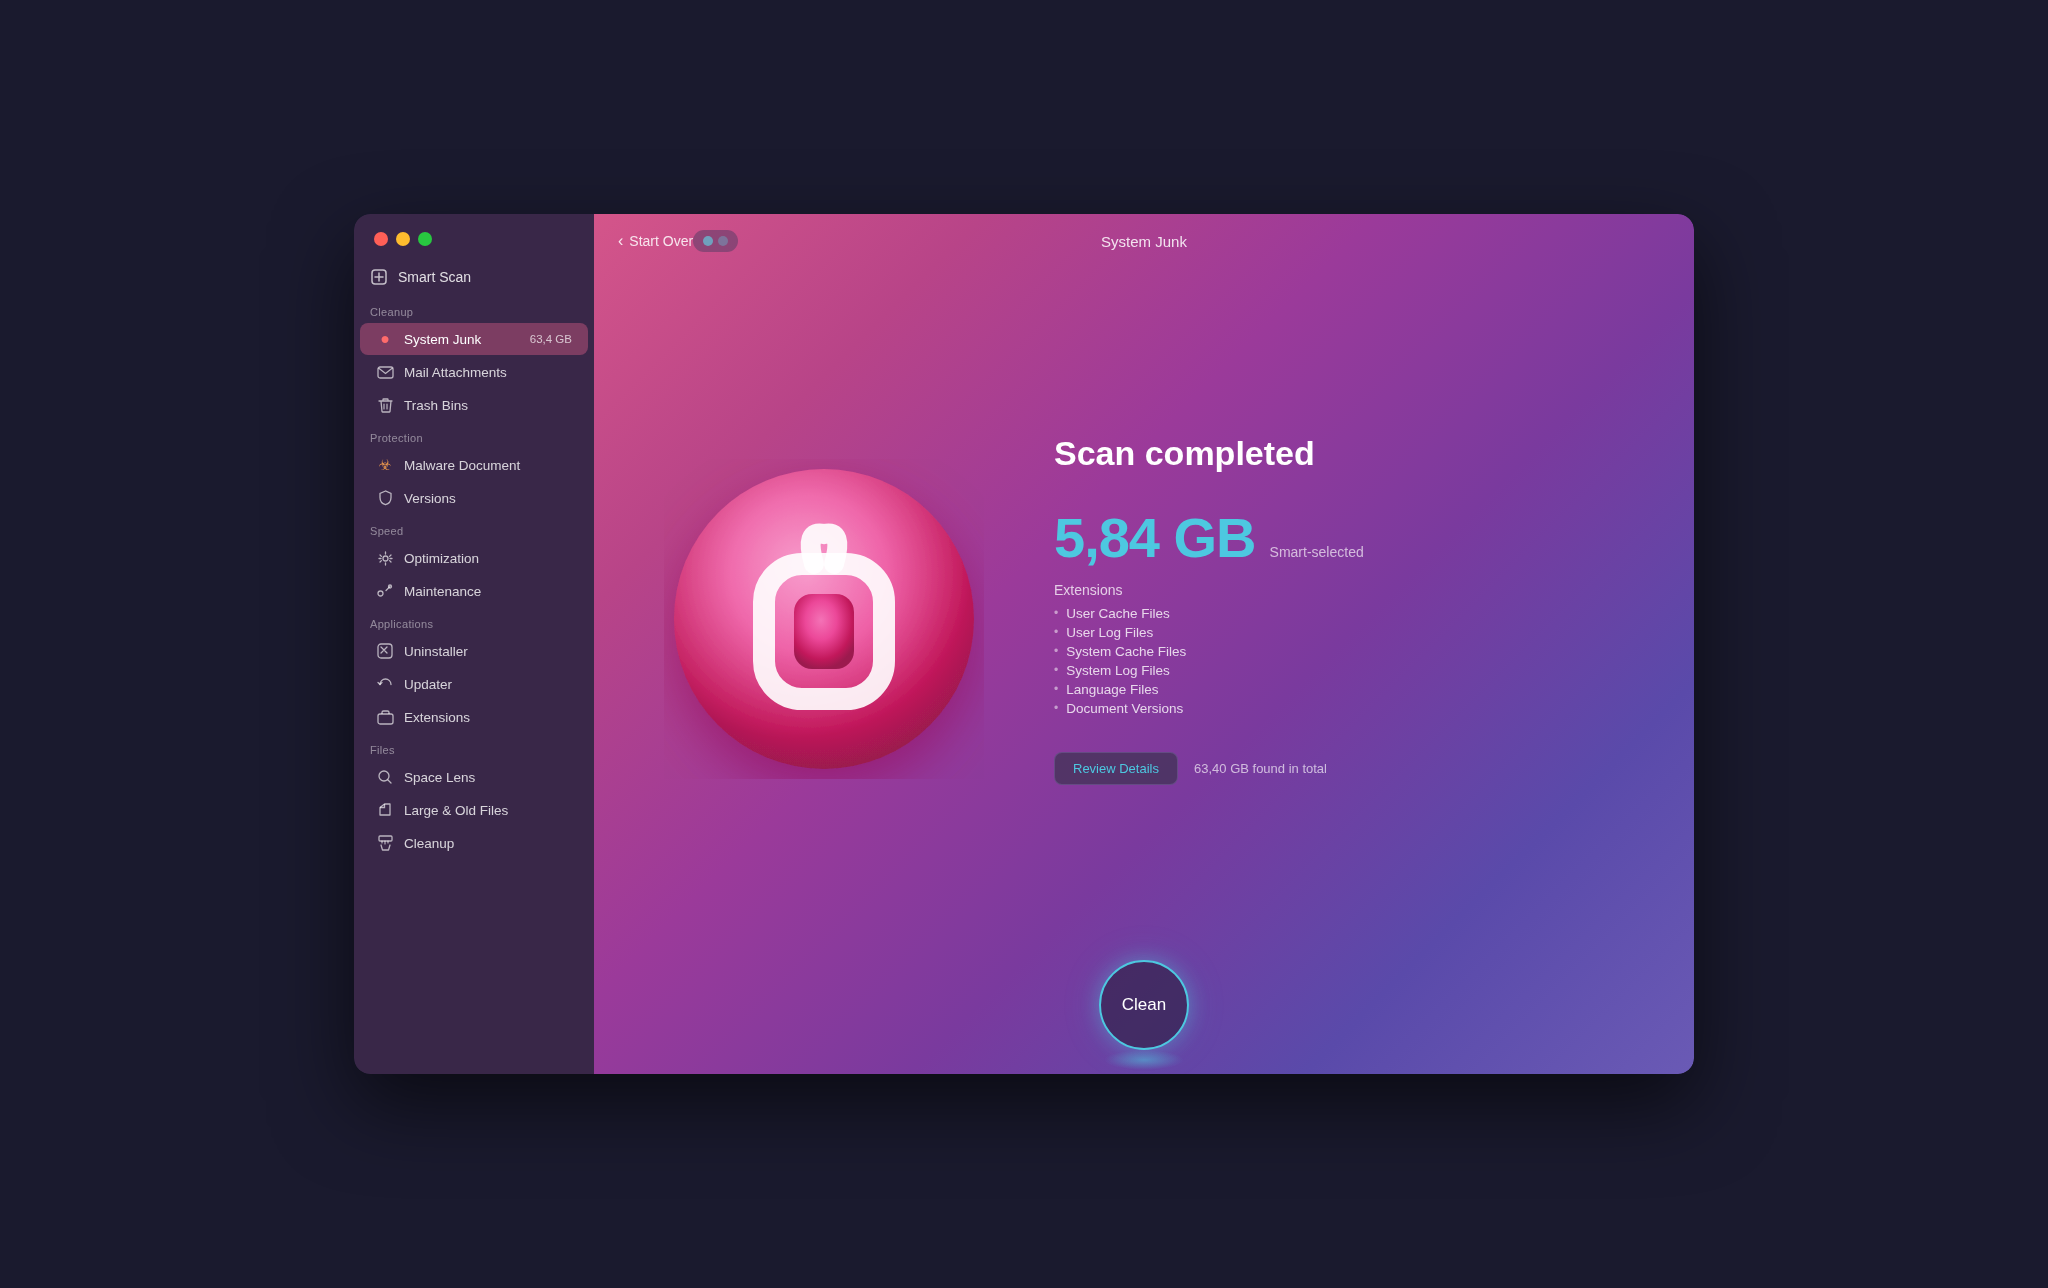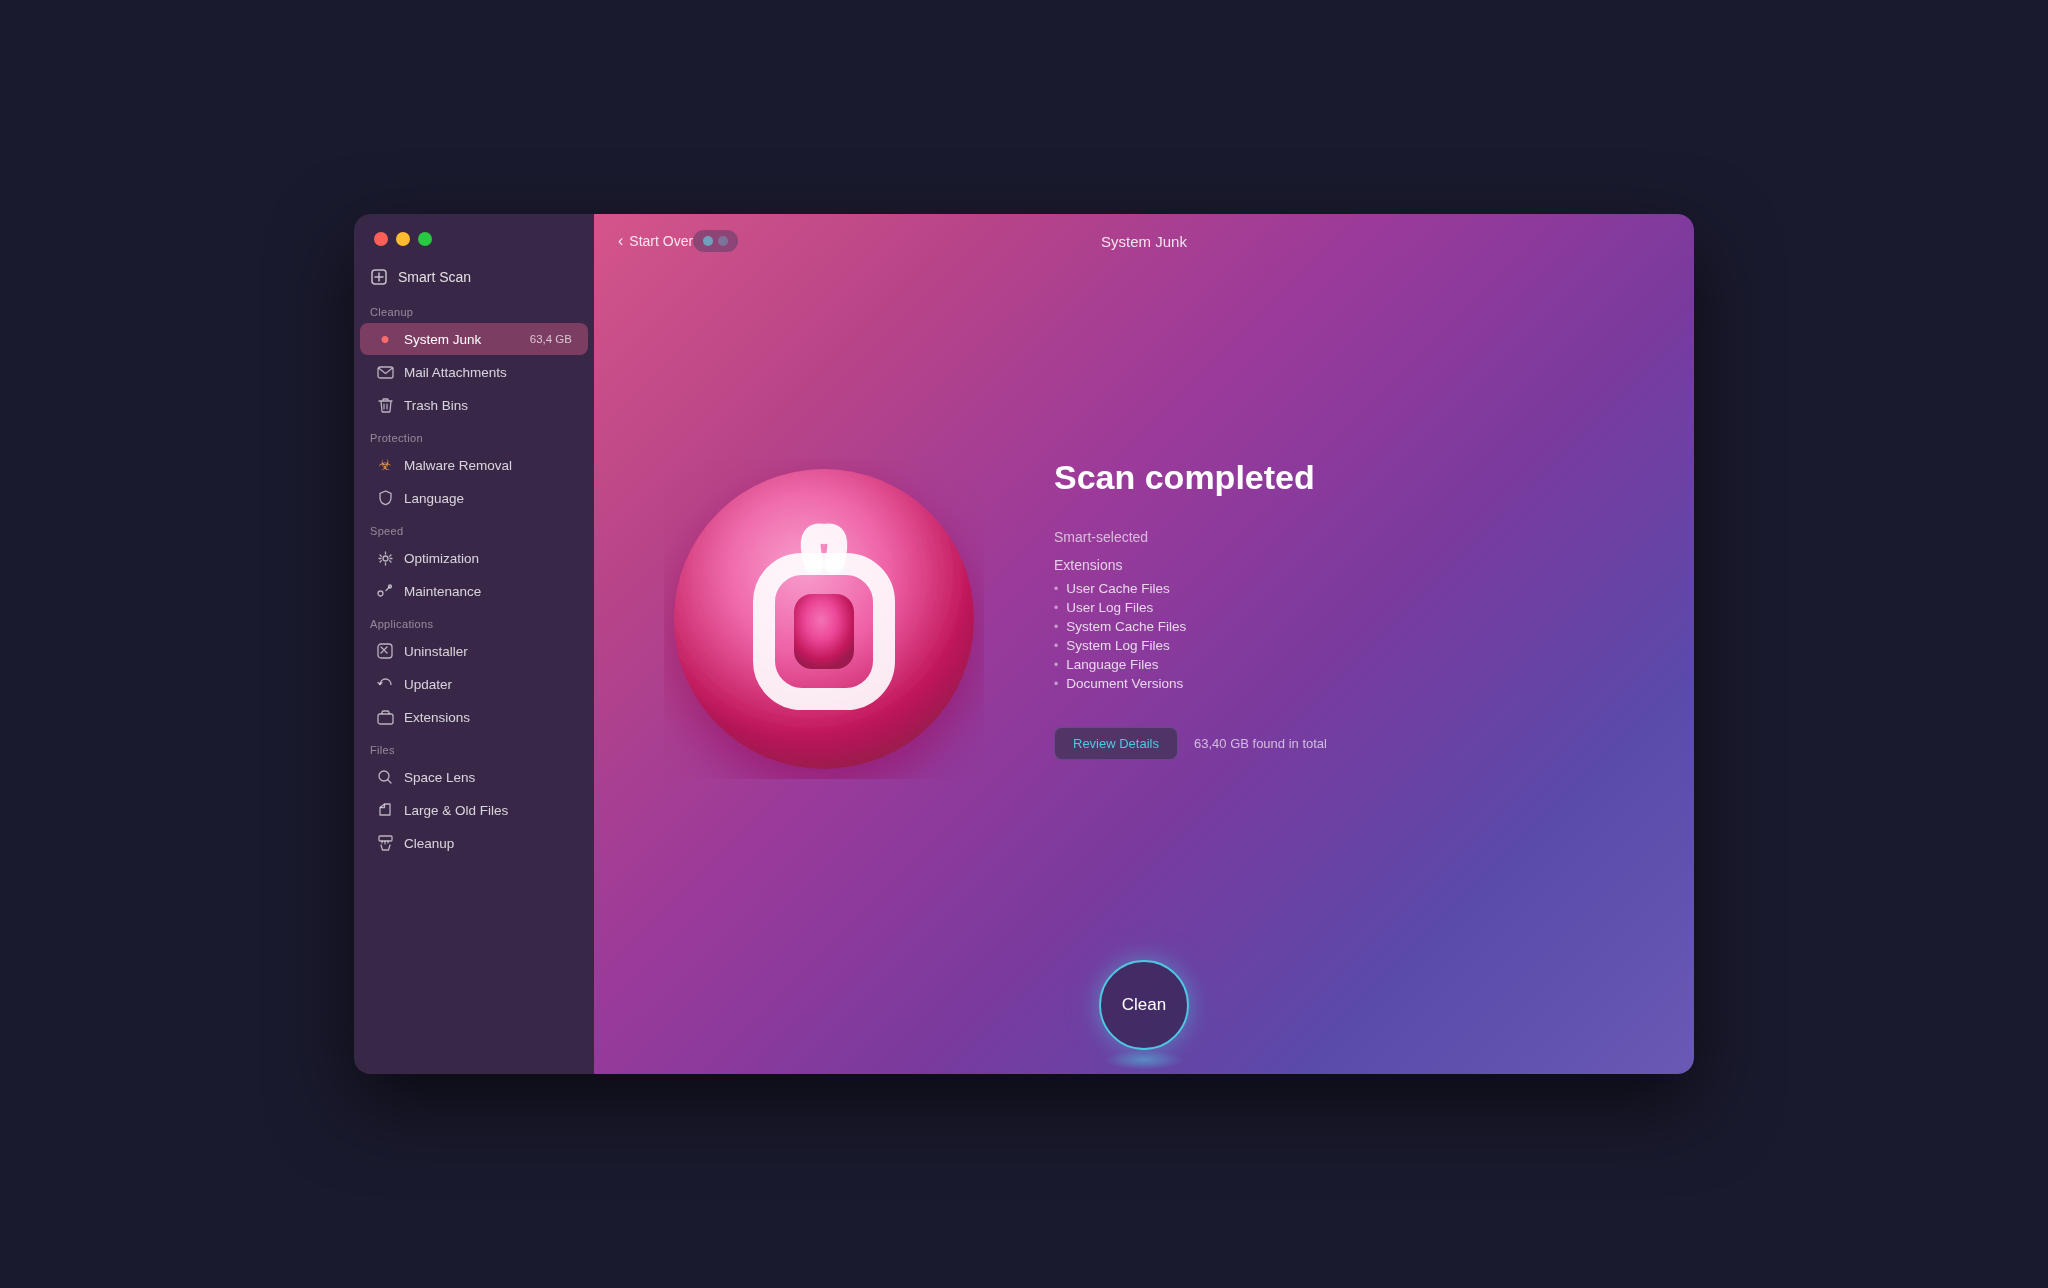--- a/index.html
+++ b/index.html
@@ -348,30 +348,30 @@
         </span>
         <span class="item-label">Trash Bins</span>
       </div>
     </div>
 
     <div>
       <div class="sidebar-section-label">Protection</div>
 
       <div class="sidebar-item">
         <span class="sidebar-icon" style="color:#e8954d; font-size:15px;">☣</span>
-        <span class="item-label">Malware Removal</span>
+        <span class="item-label">Malware Document</span>
       </div>
 
       <div class="sidebar-item">
         <span class="sidebar-icon">
           <svg width="15" height="17" viewBox="0 0 15 17" fill="none">
             <path d="M7.5 1L2 3.5v4c0 3.3 2.4 6.3 5.5 7.2C10.6 13.8 13 10.8 13 7.5v-4L7.5 1z" stroke="rgba(255,255,255,0.65)" stroke-width="1.3"></path>
           </svg>
         </span>
-        <span class="item-label">Language</span>
+        <span class="item-label">Versions</span>
       </div>
     </div>
 
     <div>
       <div class="sidebar-section-label">Speed</div>
 
       <div class="sidebar-item">
         <span class="sidebar-icon">
           <svg width="17" height="17" viewBox="0 0 17 17" fill="none">
             <path d="M8.5 2v2M14 5l-1.4 1.4M15 8.5h-2M14 12l-1.4-1.4M8.5 15v-2M3 12l1.4-1.4M2 8.5h2M3 5l1.4 1.4" stroke="rgba(255,255,255,0.65)" stroke-width="1.3" stroke-linecap="round"></path>
@@ -509,20 +509,21 @@
               <path d="M70 20 Q60 -15 80 -10 Q100 -15 90 20" fill="none" stroke="rgba(255,255,255,0.9)" stroke-width="20" stroke-linecap="round"></path>
             </g>
           </svg>
         </div>
       </div>
 
       <div class="info-panel">
         <div class="scan-completed-title">Scan completed</div>
 
         <div class="size-row">
+          <span class="size-value">5,84 GB</span>
           <span class="smart-selected-badge">Smart-selected</span>
         </div>
 
         <div class="including-label">Extensions</div>
 
         <ul class="file-list">
           <li>
               <span>User Cache Files</span>
             </li>
           <li>

